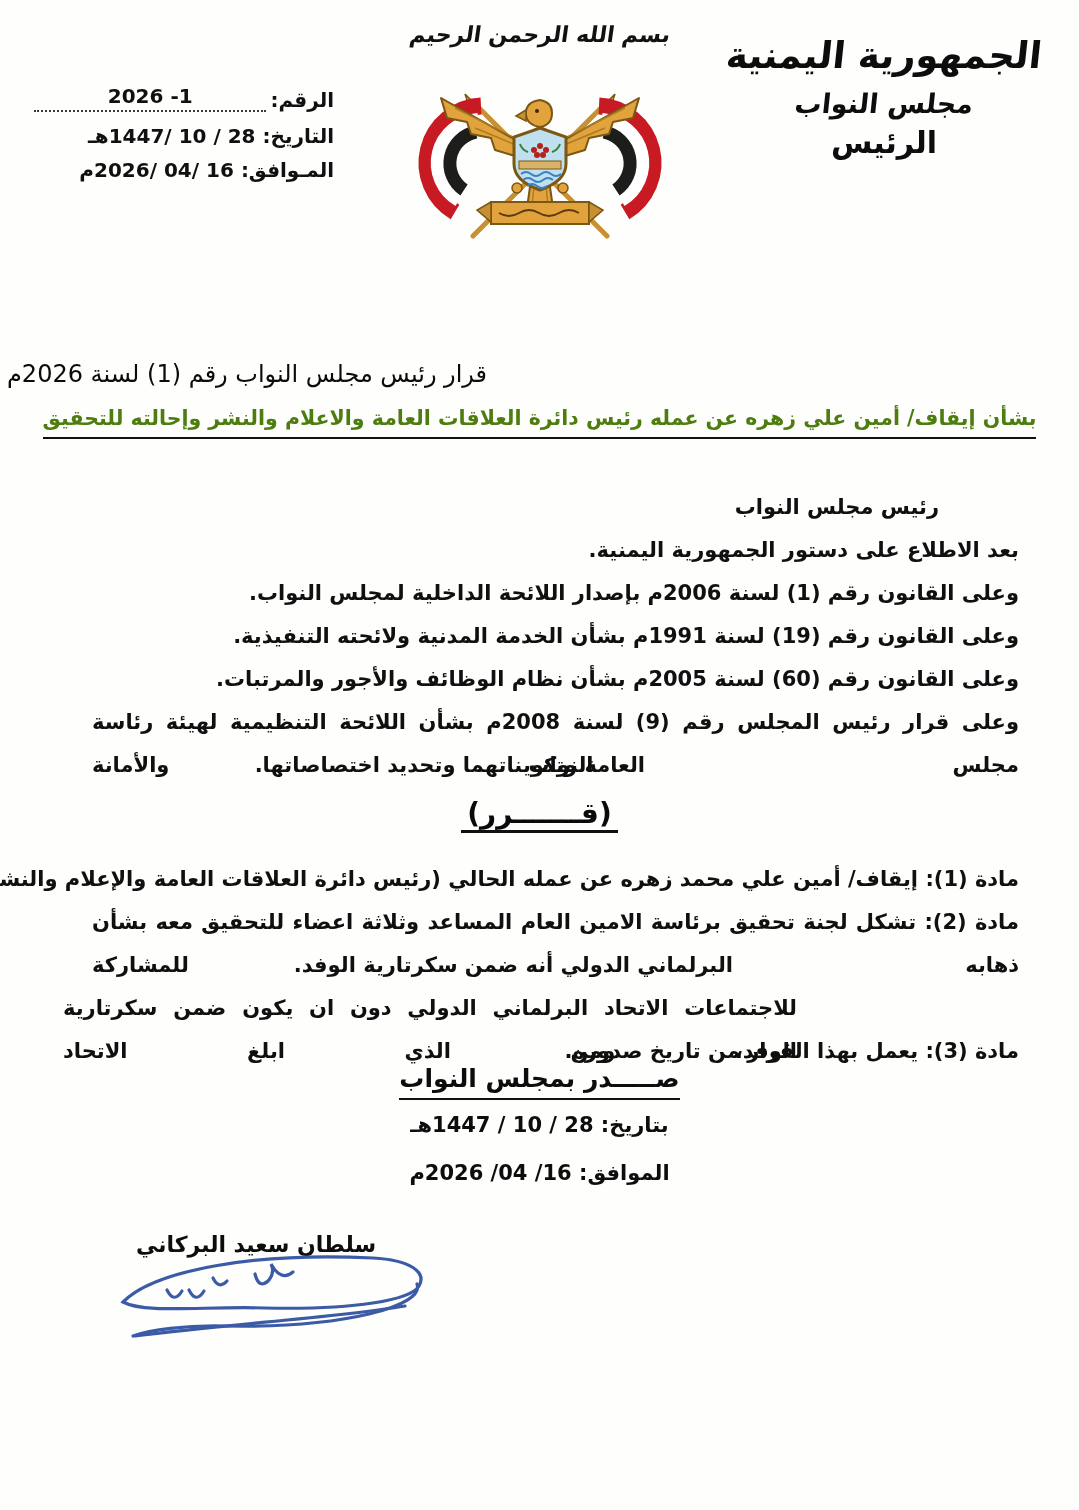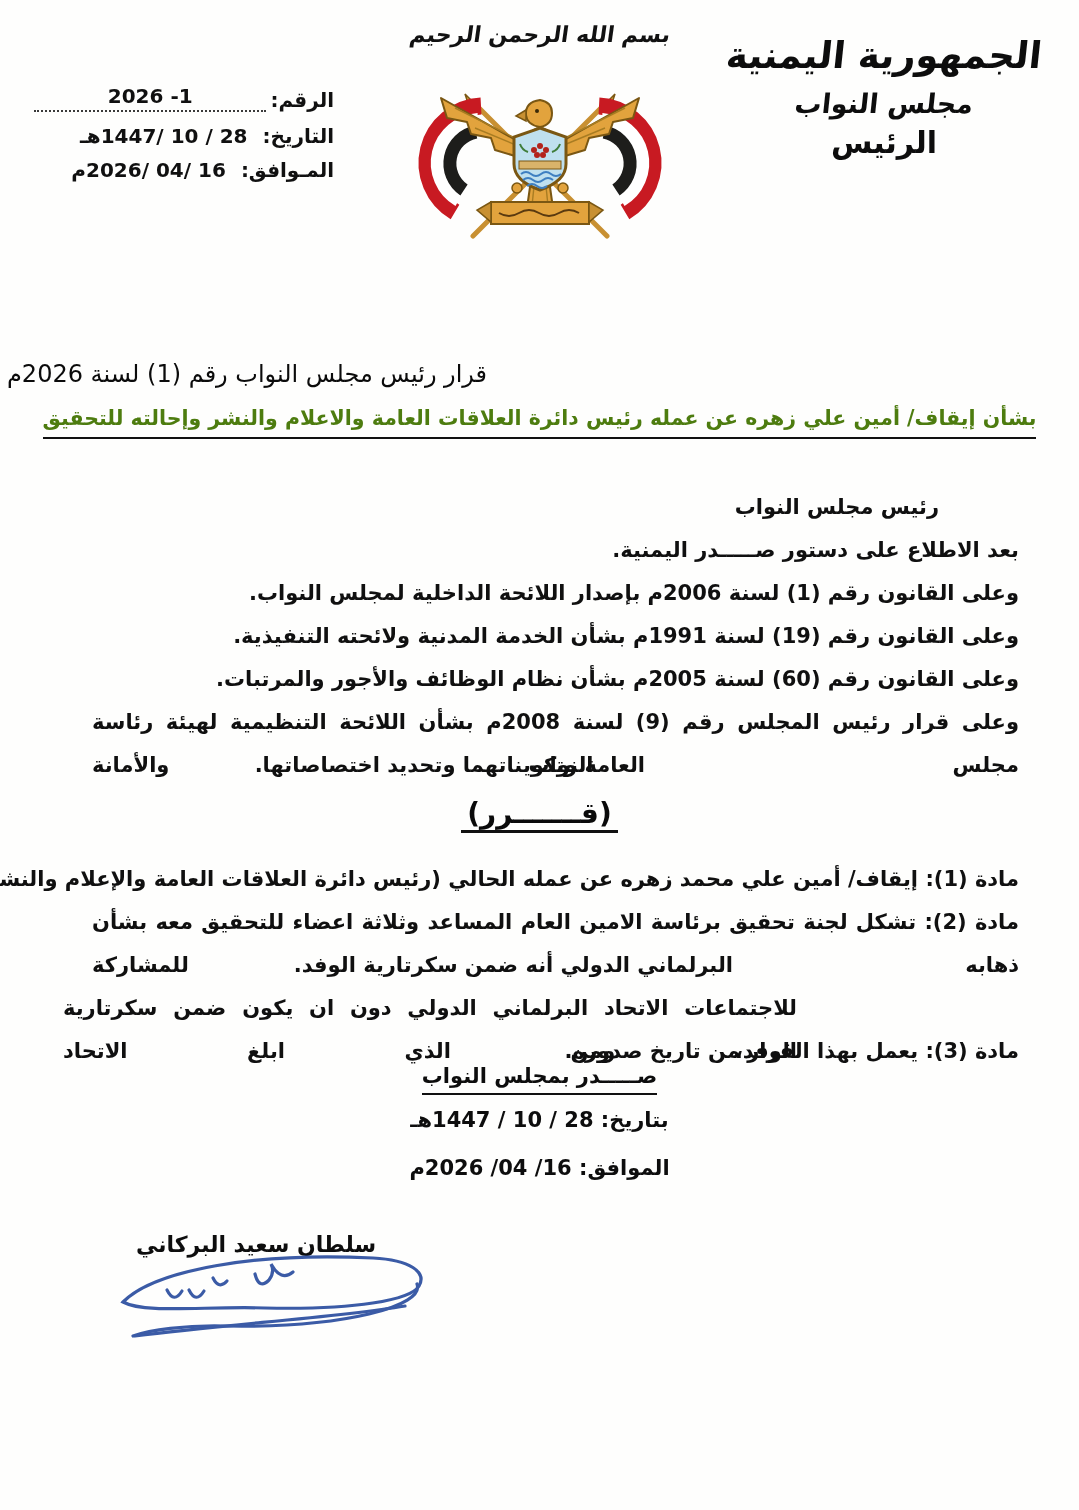--- a/index.html
+++ b/index.html
@@ -32,21 +32,21 @@
     font-weight:bold;font-size:20px;color:#101010;
   }
   .ref-row{display:flex;align-items:flex-end;margin-bottom:12px;}
   .ref-label{white-space:nowrap;}
   .dot-line{
     flex:1;margin-right:4px;border-bottom:2px dotted #3a3a3a;
     text-align:center;padding-bottom:2px;
   }
   .ref-val{font-size:20px;}
   .ref-plain{margin-bottom:10px;white-space:nowrap;}
-  .ref-plain .ref-val{margin-right:8px;}
+  .ref-plain .ref-val{margin-right:0;}
   
   .doc-title{
     position:absolute;top:360px;right:0;left:0;
     text-align:left;font-weight:normal;font-size:24px;color:#0b0b0b;padding-left:7px;
   }
   .doc-subtitle{
     position:absolute;top:406px;right:0;left:0;text-align:center;
   }
   .doc-subtitle span{
     display:inline-block;font-weight:bold;font-size:20.5px;color:#4d7c0f;
@@ -67,21 +67,21 @@
   .decree-word span{
     display:inline-block;font-weight:bold;font-size:28px;color:#0a0a0a;
     border-bottom:3px solid #111;padding:0 6px 0 6px;letter-spacing:1px;
   }
   .articles{position:absolute;top:858px;right:0;left:0;}
   .articles .a2b{padding-right:282px;padding-left:63px;}
   .articles .a2c{padding-right:346px;}
   
   .issued{position:absolute;top:1064px;right:0;left:0;text-align:center;}
   .issued-heading span{
-    display:inline-block;font-weight:bold;font-size:21px;
+    display:inline-block;font-weight:bold;font-size:25px;
     border-bottom:2.5px solid #111;padding-bottom:5px;color:#0d0d0d;
   }
   .issued-line{
     font-weight:bold;font-size:21px;line-height:46px;color:#0d0d0d;
     margin-top:2px;white-space:nowrap;
   }
   .issued-line:first-of-type{margin-top:10px;}
   
   .sig-name{
     position:absolute;top:1232px;left:122px;width:268px;
@@ -191,21 +191,21 @@
     </div>
   </div>
 
   <div class="doc-title">قرار رئيس مجلس النواب رقم (1) لسنة 2026م</div>
   <div class="doc-subtitle">
     <span>بشأن إيقاف/ أمين علي زهره عن عمله رئيس دائرة العلاقات العامة والاعلام والنشر وإحالته للتحقيق</span>
   </div>
 
   <div class="preamble">
     <div class="bline indent1">رئيس مجلس النواب</div>
-    <div class="bline">بعد الاطلاع على دستور صـــــدر اليمنية.</div>
+    <div class="bline">بعد الاطلاع على دستور الجمهورية اليمنية.</div>
     <div class="bline">وعلى القانون رقم (1) لسنة 2006م بإصدار اللائحة الداخلية لمجلس النواب.</div>
     <div class="bline">وعلى القانون رقم (19) لسنة 1991م بشأن الخدمة المدنية ولائحته التنفيذية.</div>
     <div class="bline">وعلى القانون رقم (60) لسنة 2005م بشأن نظام الوظائف والأجور والمرتبات.</div>
     <div class="bline justify">وعلى قرار رئيس المجلس رقم (9) لسنة 2008م بشأن اللائحة التنظيمية لهيئة رئاسة مجلس النواب والأمانة</div>
     <div class="bline cont">العامة وتكويناتهما وتحديد اختصاصاتها.</div>
   </div>
 
   <div class="decree-word">
     <span>(قـــــــرر)</span>
   </div>

